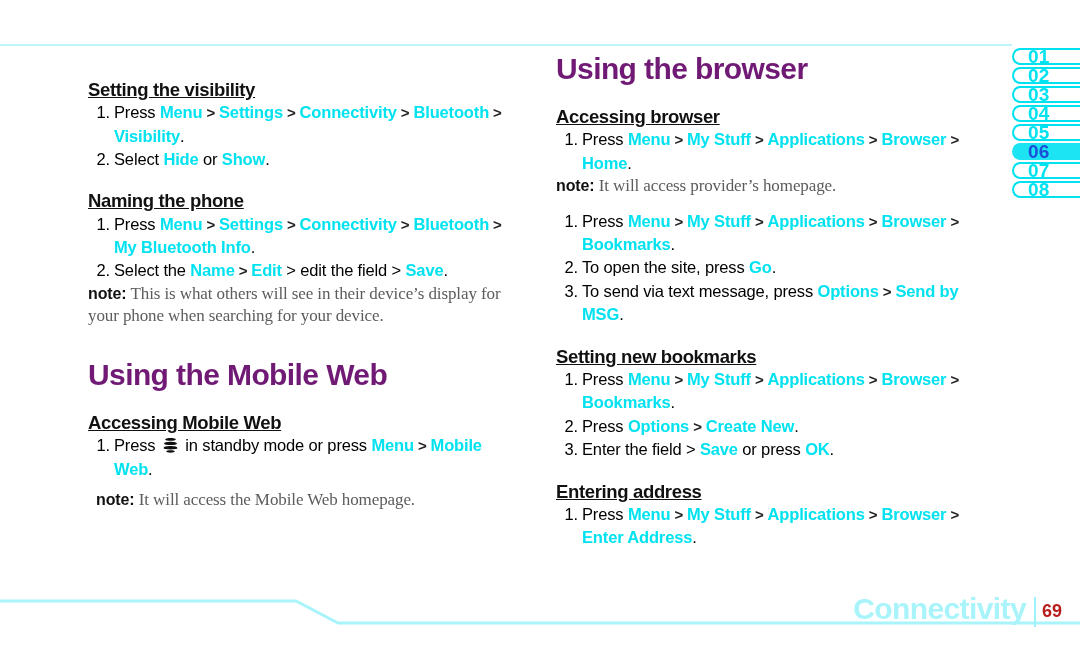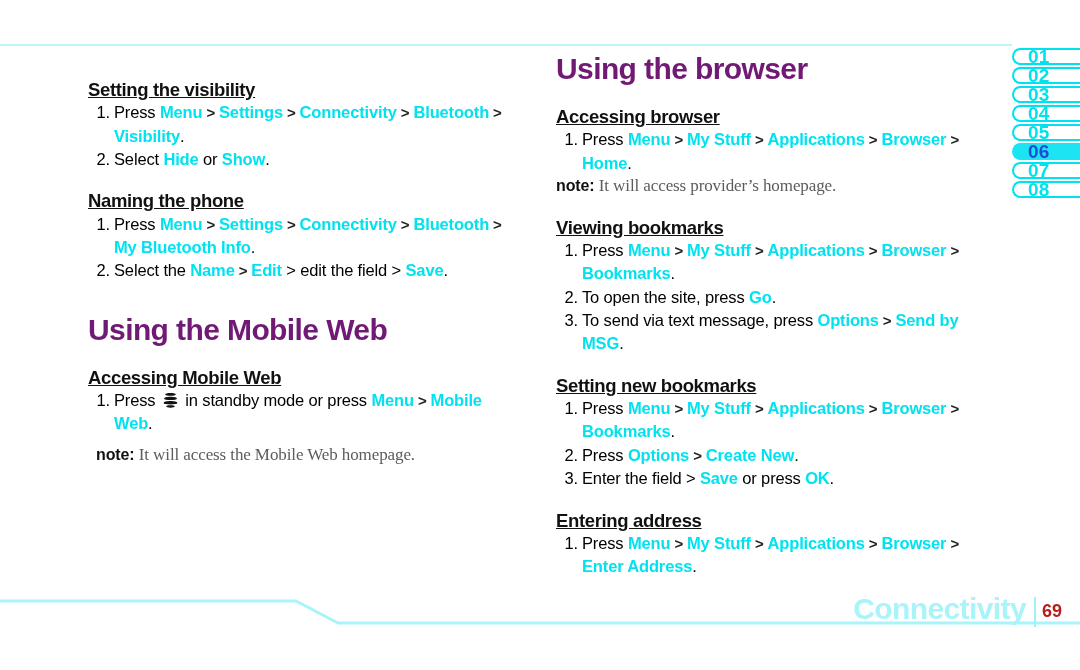--- a/index.html
+++ b/index.html
@@ -179,20 +179,21 @@
             <li><span class="num">2.</span>Select <span class="cy">Hide</span> or <span class="cy">Show</span>.</li>
           </ol>
         </div>
         <div class="gap-sm"></div>
         <div class="section-block">
           <h2 class="sub">Naming the phone</h2>
           <ol class="steps">
             <li><span class="num">1.</span>Press <span class="cy">Menu</span><span class="gt"> &gt; </span><span class="cy">Settings</span><span class="gt"> &gt; </span><span class="cy">Connectivity</span><span class="gt"> &gt; </span><span class="cy">Bluetooth</span><span class="gt"> &gt; </span><span class="cy">My Bluetooth Info</span>.</li>
             <li><span class="num">2.</span>Select the <span class="cy">Name</span><span class="gt"> &gt; </span><span class="cy">Edit</span> &gt; edit the field &gt; <span class="cy">Save</span>.</li>
           </ol>
+          <p class="note" style="margin:0;"><b>note:</b><span> This is what others will see in their device’s display for your phone when searching for your device.</span></p>
         </div>
       </div>
     <div class="gap-lg"></div>
     <h1 class="sect">Using the Mobile Web</h1>
     <div class="gap-sm"></div>
     <div id="mobile-web-block">
         <div class="section-block">
           <h2 class="sub">Accessing Mobile Web</h2>
           <ol class="steps">
             <li><span class="num">1.</span>Press <span class="att-icon"><svg viewBox="0 0 34 34" width="17" height="17">
@@ -215,21 +216,20 @@
     <div id="right-sections">
         <div class="section-block">
           <h2 class="sub">Accessing browser</h2>
           <ol class="steps">
             <li><span class="num">1.</span>Press <span class="cy">Menu</span><span class="gt"> &gt; </span><span class="cy">My Stuff</span><span class="gt"> &gt; </span><span class="cy">Applications</span><span class="gt"> &gt; </span><span class="cy">Browser</span><span class="gt"> &gt; </span><span class="cy">Home</span>.</li>
           </ol>
           <p class="note" style="margin:0;"><b>note:</b><span> It will access provider’s homepage.</span></p>
         </div>
         <div class="gap-sm"></div>
         <div class="section-block">
-          <h2 class="sub">Viewing bookmarks</h2>
           <ol class="steps">
             <li><span class="num">1.</span>Press <span class="cy">Menu</span><span class="gt"> &gt; </span><span class="cy">My Stuff</span><span class="gt"> &gt; </span><span class="cy">Applications</span><span class="gt"> &gt; </span><span class="cy">Browser</span><span class="gt"> &gt; </span><span class="cy">Bookmarks</span>.</li>
             <li><span class="num">2.</span>To open the site, press <span class="cy">Go</span>.</li>
             <li><span class="num">3.</span>To send via text message, press <span class="cy">Options</span><span class="gt"> &gt; </span><span class="cy">Send by MSG</span>.</li>
           </ol>
         </div>
         <div class="gap-sm"></div>
         <div class="section-block">
           <h2 class="sub">Setting new bookmarks</h2>
           <ol class="steps">

